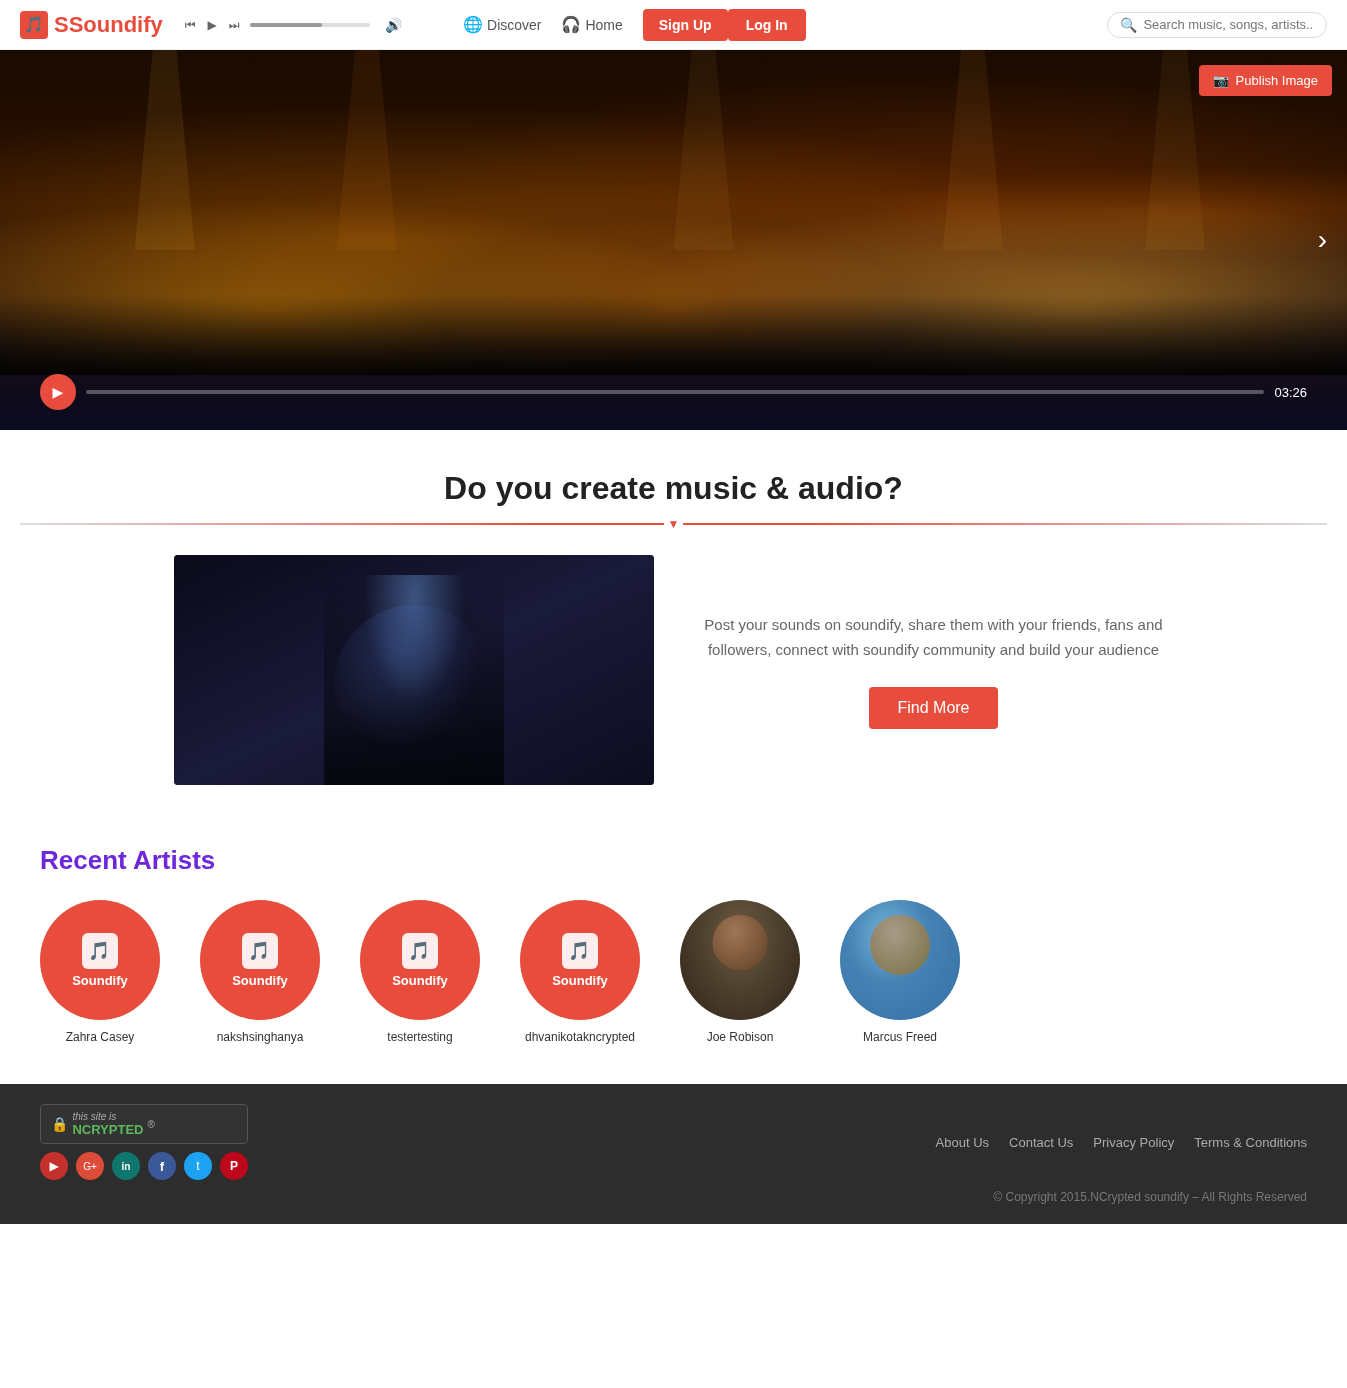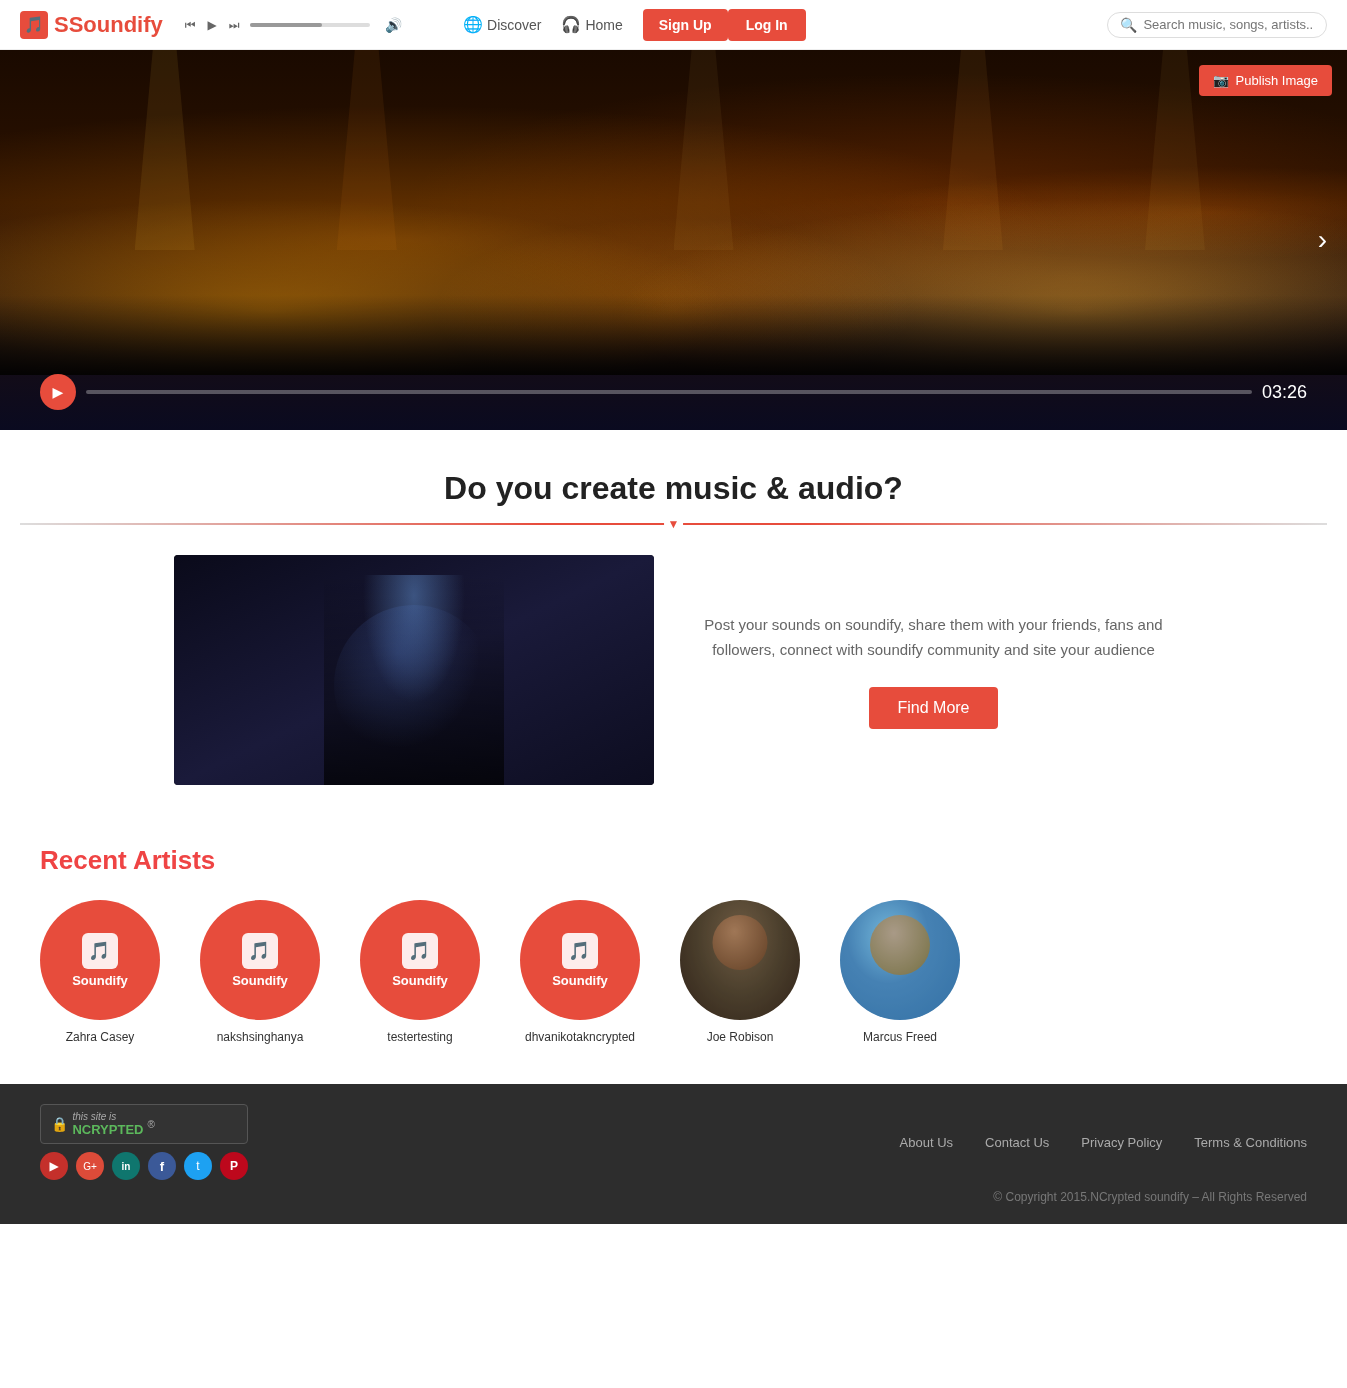--- a/index.html
+++ b/index.html
@@ -206,21 +206,21 @@
       justify-content: center;
     }
     .hero-progress {
       flex: 1;
       height: 4px;
       background: rgba(255,255,255,0.3);
       border-radius: 2px;
     }
     .hero-time {
       color: #fff;
-      font-size: 18px;
+      font-size: 13px;
     }
     .hero-next {
       position: absolute;
       right: 20px;
       top: 50%;
       transform: translateY(-50%);
       color: #fff;
       font-size: 28px;
       cursor: pointer;
       background: none;
@@ -291,21 +291,21 @@
       font-size: 16px;
       cursor: pointer;
     }
 
     
     .recent-section {
       padding: 20px 40px 40px;
     }
     .recent-title {
       font-size: 26px;
-      color: #ef4444;
+      color: #6d28d9;
       margin-bottom: 24px;
     }
     .artists-grid {
       display: flex;
       gap: 40px;
       flex-wrap: wrap;
     }
     .artist-item {
       display: flex;
       flex-direction: column;
@@ -412,21 +412,21 @@
       cursor: pointer;
     }
     .si-yt { background: #c4302b; }
     .si-gp { background: #dd4b39; }
     .si-li { background: #0f766e; }
     .si-fb { background: #3b5998; }
     .si-tw { background: #1da1f2; }
     .si-pi { background: #bd081c; }
     .footer-right {
       display: flex;
-      gap: 32px;
+      gap: 20px;
       align-items: flex-end;
     }
     .footer-link {
       color: #aaa;
       text-decoration: none;
       font-size: 13px;
     }
     .footer-bottom {
       width: 100%;
       text-align: right;
@@ -528,21 +528,21 @@
   <h2 class="mid-title">Do you create music &amp; audio?</h2>
   <div class="mid-divider"></div>
   <div class="mid-content">
     <div class="mid-image">
 
       <div style="position:absolute;top:0;left:0;right:0;bottom:0;background:linear-gradient(to bottom right,#0a0a1a,#1a1a3a,#0d0d20);"></div>
       <div style="position:absolute;bottom:0;left:50%;transform:translateX(-50%);width:180px;height:210px;background:radial-gradient(ellipse at 50% 10%, rgba(120,180,255,0.4) 0%,transparent 40%),linear-gradient(to bottom,transparent,rgba(0,0,0,0.7));"></div>
       <div style="position:absolute;bottom:20px;left:50%;transform:translateX(-50%);width:160px;height:160px;background:radial-gradient(ellipse at 40% 30%,rgba(100,150,255,0.2),transparent 60%);border-radius:50%;"></div>
     </div>
     <div class="mid-text">
-      <p class="mid-desc">Post your sounds on soundify, share them with your friends, fans and followers, connect with soundify community and site your audience</p>
+      <p class="mid-desc">Post your sounds on soundify, share them with your friends, fans and followers, connect with soundify community and build your audience</p>
       <button class="find-more-btn">Find More</button>
     </div>
   </div>
 </section>
 
 <section class="recent-section">
   <h3 class="recent-title">Recent Artists</h3>
   <div class="artists-grid">
 
     <div class="artist-item">

